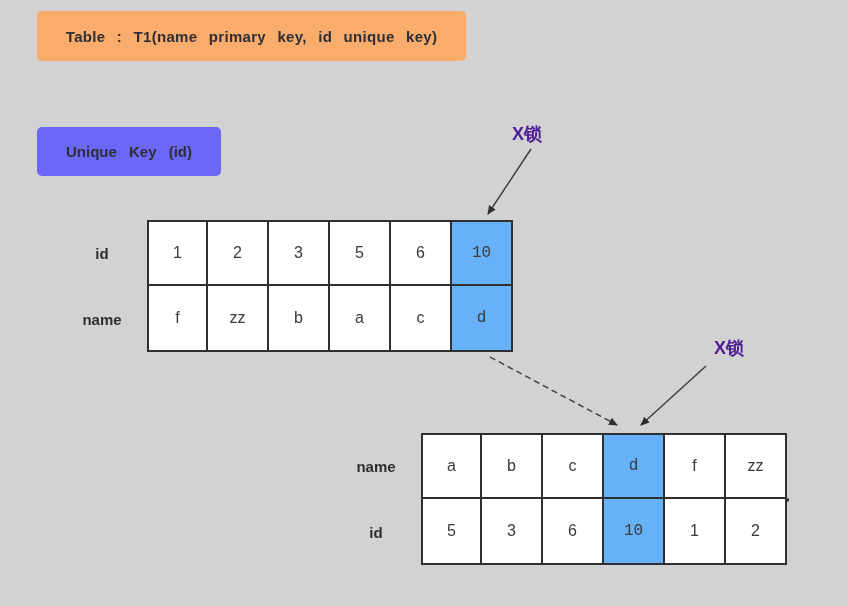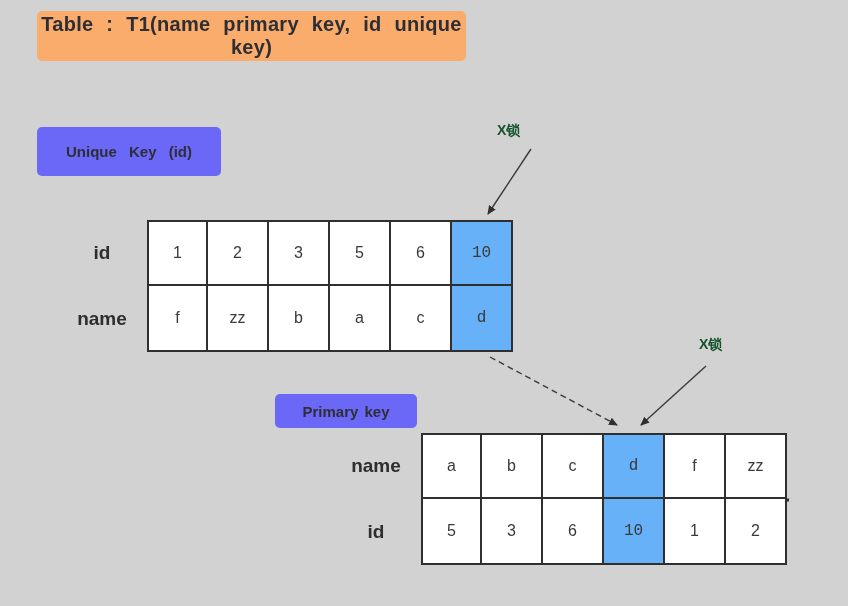--- a/index.html
+++ b/index.html
@@ -15,47 +15,47 @@
   .badge{
     position:absolute;
     display:flex;align-items:center;justify-content:center;
     border-radius:5px;
     font-weight:bold;
     color:#2e2e35;
     text-align:center;
   }
   .badge.orange{
     left:37px;top:11px;width:429px;height:50px;
-    font-size:20px;word-spacing:7px;letter-spacing:0.3px;
+    font-size:15px;word-spacing:7px;letter-spacing:0.3px;
   }
   .badge.purple-unique{
     left:37px;top:127px;width:184px;height:49px;
     font-size:15px;word-spacing:8px;
   }
   .badge.purple-primary{
     left:275px;top:394px;width:142px;height:34px;
     font-size:15px;word-spacing:2px;
   }
 
   .lock-label{
     position:absolute;
-    font-weight:bold;font-size:14px;color:#14532d;
-    width:60px;text-align:left;
+    font-weight:bold;font-size:18px;color:#4c1d95;
+    width:60px;text-align:center;
   }
   .lock-label.top{left:497px;top:122px;}
   .lock-label.bottom{left:699px;top:336px;}
 
   .tbl{position:absolute;}
   .tbl.t1{left:57px;top:220px;}
   .tbl.t2{left:331px;top:433px;}
   .trow{display:flex;}
   .rlabel{
     width:90px;
     display:flex;align-items:center;justify-content:center;
-    font-weight:bold;font-size:19px;color:#2e2e2e;
+    font-weight:bold;font-size:15px;color:#2e2e2e;
   }
   .cell{
     width:61px;height:66px;box-sizing:border-box;
     border-right:2px solid #2f2f2f;border-bottom:2px solid #2f2f2f;
     background:#ffffff;
     display:flex;align-items:center;justify-content:center;
     font-size:16px;color:#3a3a3a;
   }
   .trow:first-child .cell{border-top:2px solid #2f2f2f;}
   .cell.first{border-left:2px solid #2f2f2f;}
@@ -98,21 +98,20 @@
         <div class="rlabel">name</div>
         <div class="cell first">f</div>
         <div class="cell">zz</div>
         <div class="cell">b</div>
         <div class="cell">a</div>
         <div class="cell">c</div>
         <div class="cell hl" style="background: rgb(102, 177, 247);">d</div>
       </div>
     </div>
 
-  <div class="badge purple-primary" style="background: rgb(107, 104, 247);">Primary key</div>
 
   <div class="lock-label bottom">X锁</div>
 
   <div class="tbl t2">
       <div class="trow">
         <div class="rlabel">name</div>
         <div class="cell first">a</div>
         <div class="cell">b</div>
         <div class="cell">c</div>
         <div class="cell hl" style="background: rgb(102, 177, 247);">d</div>

